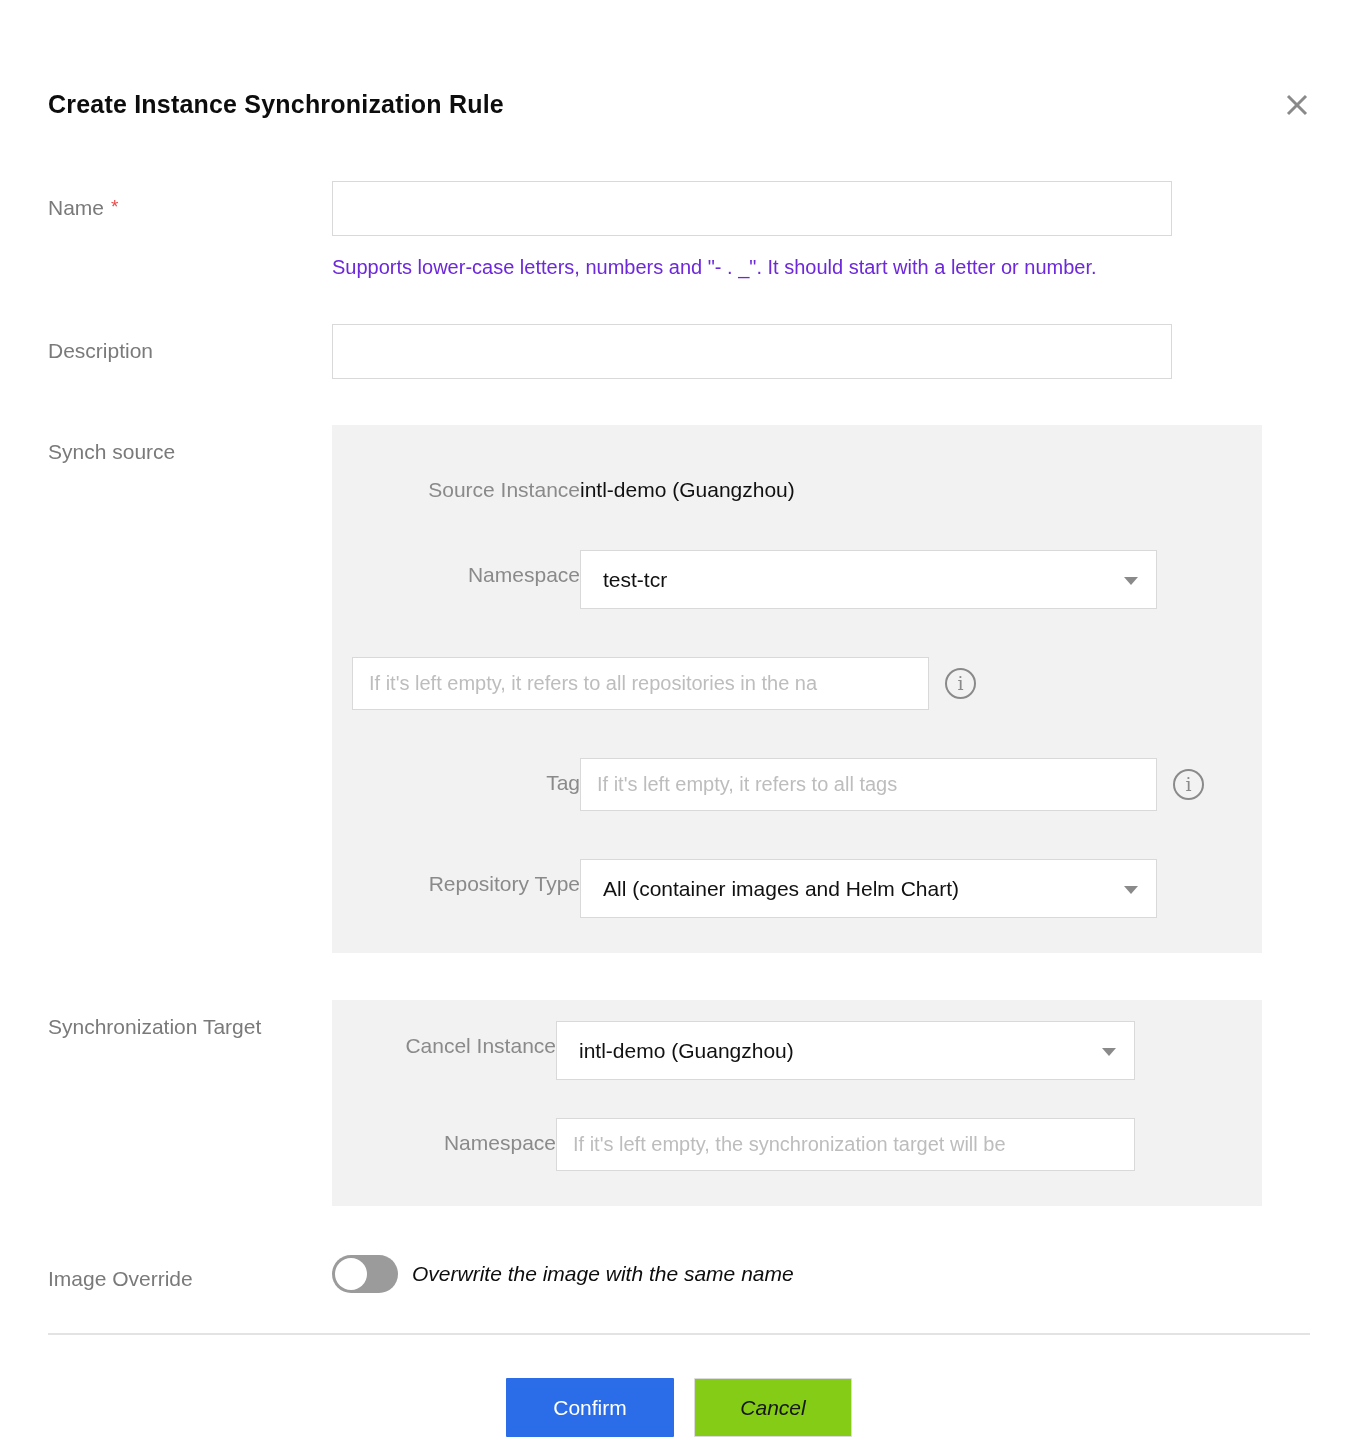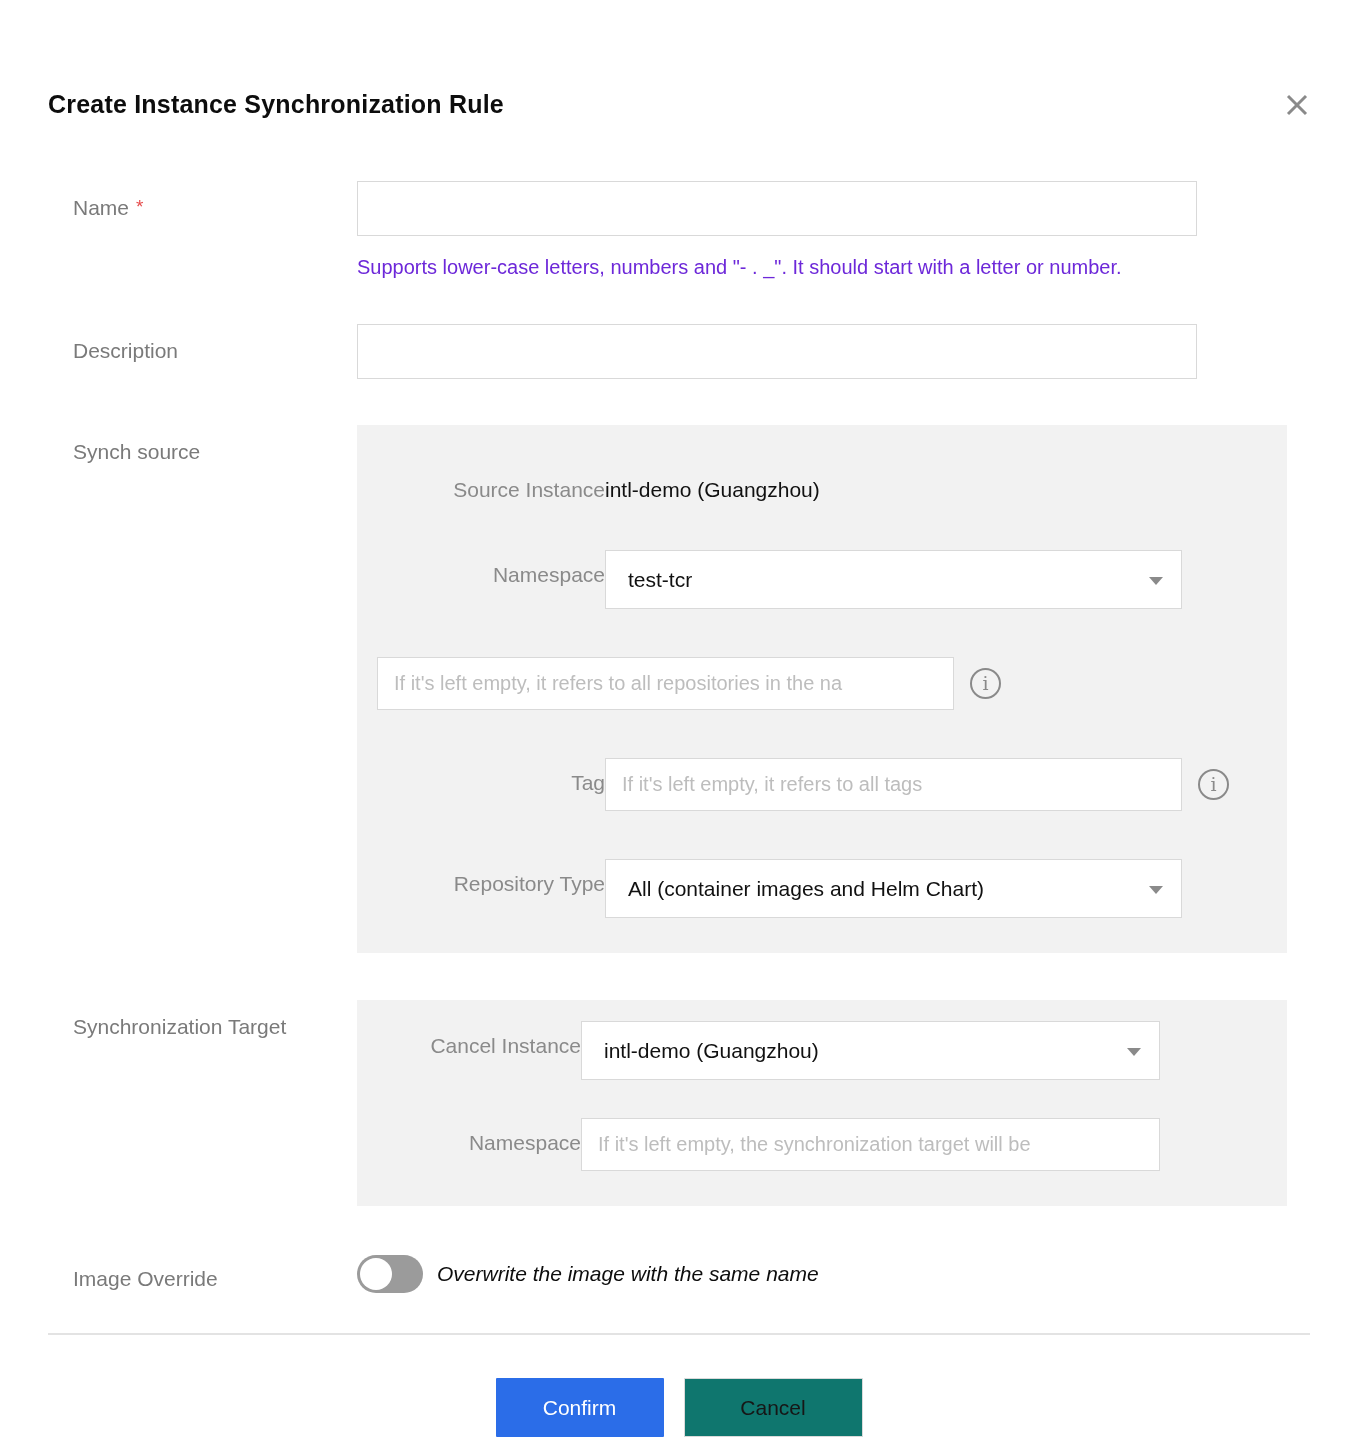--- a/index.html
+++ b/index.html
@@ -9,21 +9,21 @@
   .dialog { width: 1358px; height: 1450px; position: relative; background: #fff; }
 
   .dialog-header {
     display: flex; justify-content: space-between; align-items: flex-start;
     padding: 90px 48px 0 48px;
     gap: 45px;
   }
   .dialog-title { font-size: 25px; font-weight: bold; color: #0d0d0d; letter-spacing: 0.2px; }
   .close-btn { cursor: pointer; margin-top: 2px; line-height: 0; }
 
-  .form { padding: 0 48px; margin-left: 25px; }
+  .form { padding: 0 48px; }
 
   .row { display: flex; align-items: flex-start; }
   .label-col { width: 284px; flex: none; padding-top: 15px; font-size: 21px; color: #7a7a7a; }
   .field-col { flex: 1; min-width: 0; }
 
   .row-name { margin-top: 62px; }
   .row-desc { margin-top: 40px; }
   .row-source { margin-top: 46px; }
   .row-target { margin-top: 47px; }
   .row-override { margin-top: 46px; }
@@ -99,21 +99,21 @@
   .override-text { margin-left: 14px; font-size: 21px; color: #0d0d0d; }
 
   .divider { margin: 40px 48px 0 48px; height: 2px; background: #e3e3e3; }
 
   .footer { margin-top: 43px; display: flex; justify-content: center; gap: 20px; }
   .btn {
     height: 59px; font-size: 21px; display: flex; align-items: center; justify-content: center;
     cursor: pointer; border-radius: 1px; font-family: "Liberation Sans", "DejaVu Sans", sans-serif;
   }
   .btn-confirm { width: 168px; background: #2b6de8; color: #ffffff; border: none; }
-  .btn-cancel { width: 179px; background: #0f766e; color: #161616; border: 1px solid #dadada; }
+  .btn-cancel { width: 158px; background: #84cc16; color: #161616; border: 1px solid #dadada; font-style: italic; }
 </style>
 </head>
 <body>
 
 <div class="dialog">
 
   <div class="dialog-header">
     <div class="dialog-title">Create Instance Synchronization Rule</div>
     <div class="close-btn">
       <svg width="26" height="26" viewBox="0 0 26 26">

